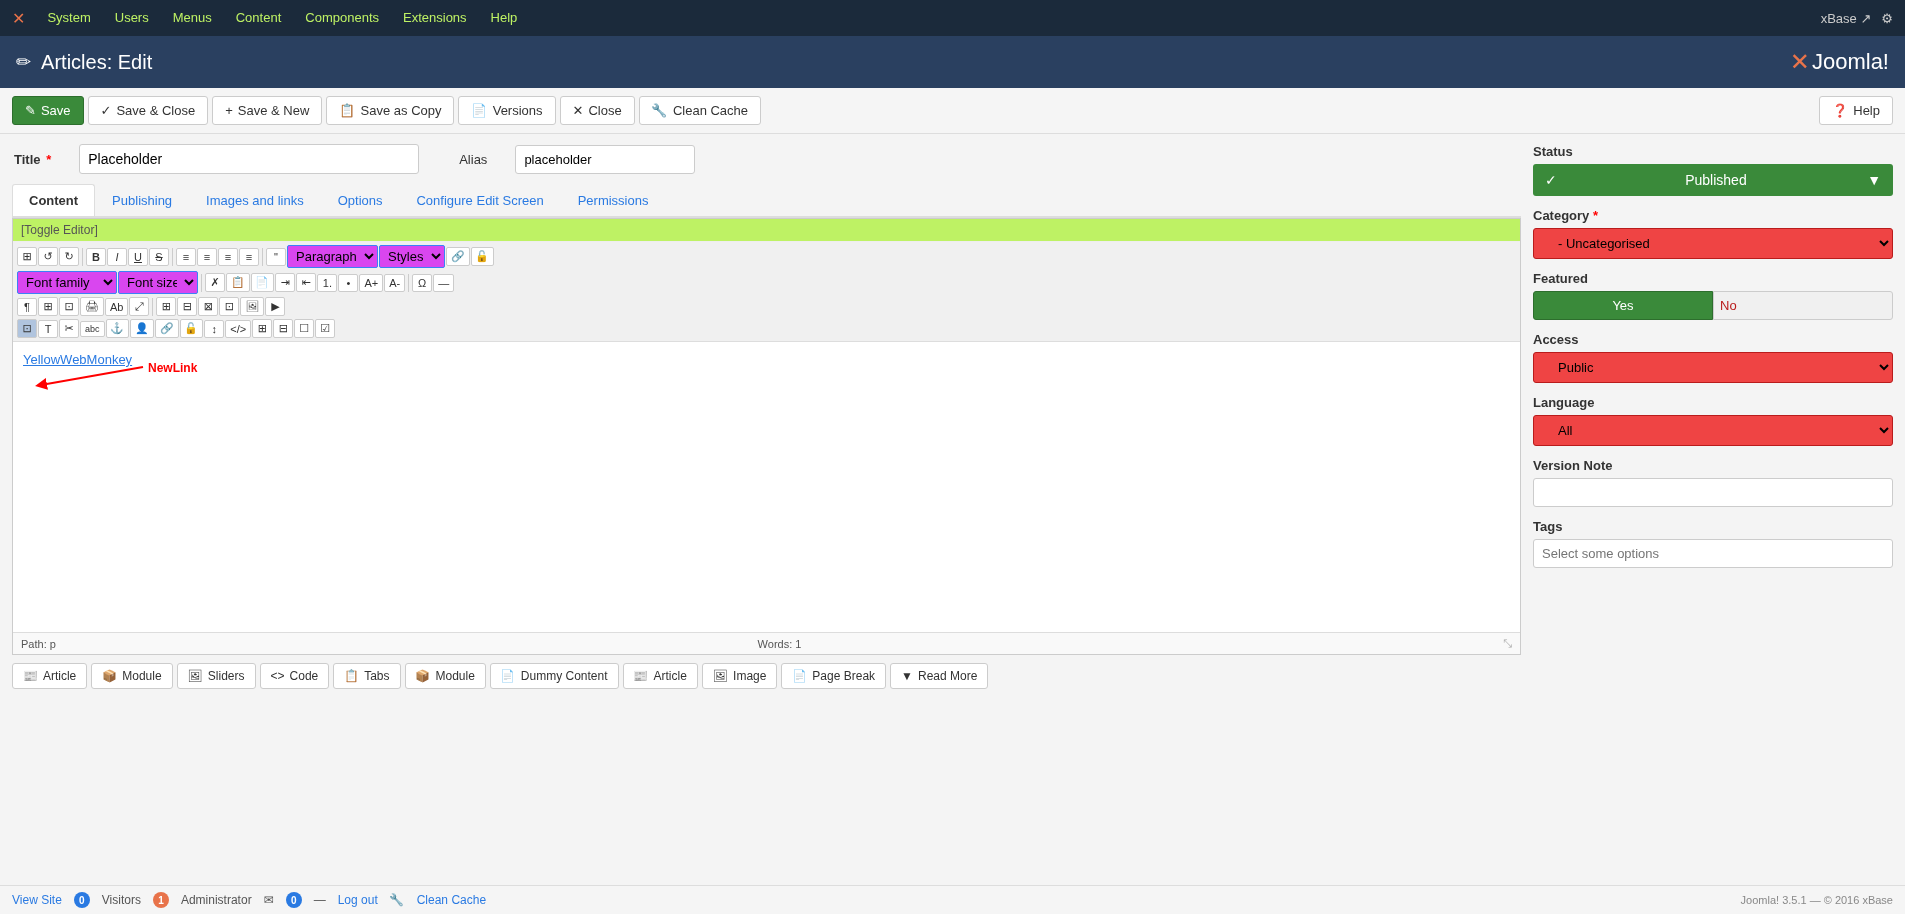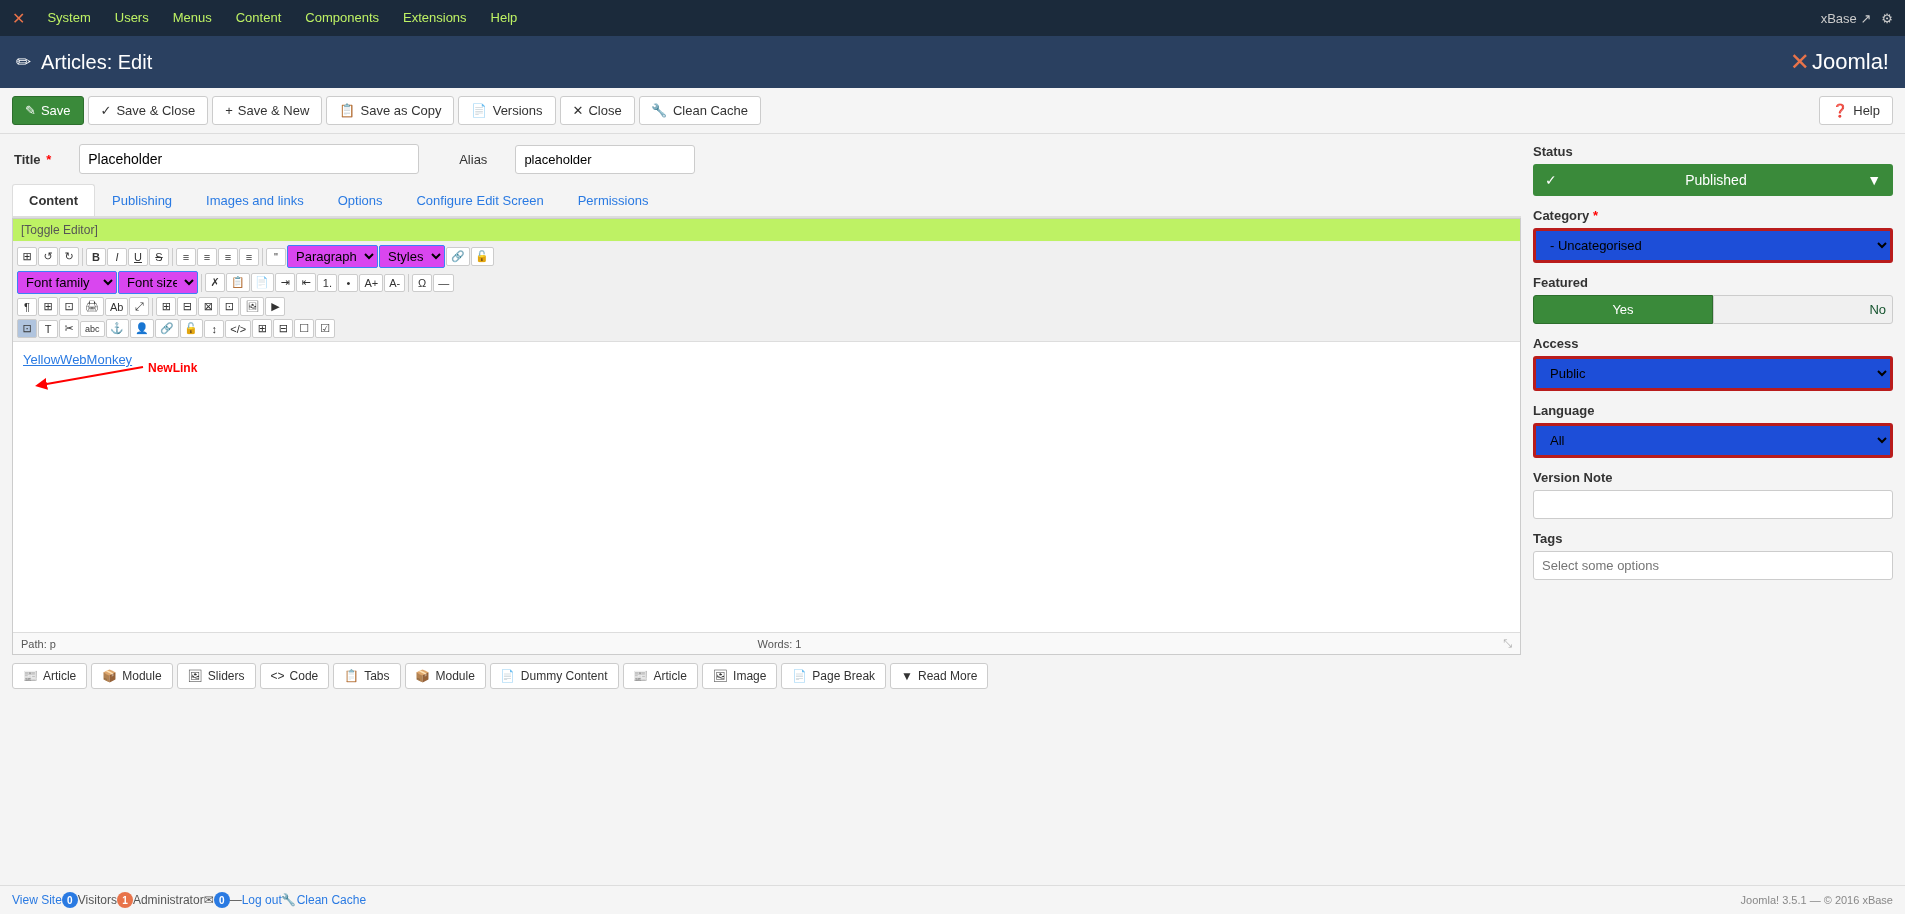--- a/index.html
+++ b/index.html
@@ -245,39 +245,39 @@
       font-size: 14px;
       display: flex;
       align-items: center;
       justify-content: space-between;
     }
     .status-btn .check { margin-right: 8px; }
 
     
     .sidebar-dropdown {
       width: 100%;
-      padding: 6px 10px;
-      border: 3px solid #b91c1c;
-      border-radius: 3px;
-      font-size: 13px;
-      background: #1d4ed8;
+      padding: 6px 20px;
+      border: 1px solid #b91c1c;
+      border-radius: 3px;
+      font-size: 13px;
+      background: #ef4444;
       appearance: auto;
     }
 
     
     .featured-toggle { display: flex; }
     .feat-yes {
       flex: 1; padding: 6px; background: #3a8a3a; color: #fff;
       border: 1px solid #2d6e2d; border-radius: 3px 0 0 3px;
       cursor: pointer; text-align: center; font-size: 13px;
     }
     .feat-no {
-      flex: 1; padding: 6px; background: #f0f0f0; color: #14532d;
+      flex: 1; padding: 6px; background: #f0f0f0; color: #b91c1c;
       border: 1px solid #ccc; border-radius: 0 3px 3px 0;
-      cursor: pointer; text-align: right; font-size: 13px;
+      cursor: pointer; text-align: left; font-size: 13px;
     }
 
     
     .tags-input {
       width: 100%;
       padding: 6px 8px;
       border: 1px solid #ccc;
       border-radius: 3px;
       font-size: 13px;
       color: #aaa;
@@ -294,20 +294,21 @@
       background: #fff;
     }
 
     
     .bottom-bar {
       background: #f5f5f5;
       border-top: 1px solid #ddd;
       display: flex;
       align-items: center;
       padding: 6px 12px;
+      gap: 12px;
       font-size: 12px;
       color: #555;
       position: fixed;
       bottom: 0;
       width: 100%;
     }
     .bottom-bar a { color: #2a7ae2; text-decoration: none; font-size: 12px; }
     .bottom-bar .badge {
       display: inline-flex; align-items: center; justify-content: center;
       width: 16px; height: 16px;

